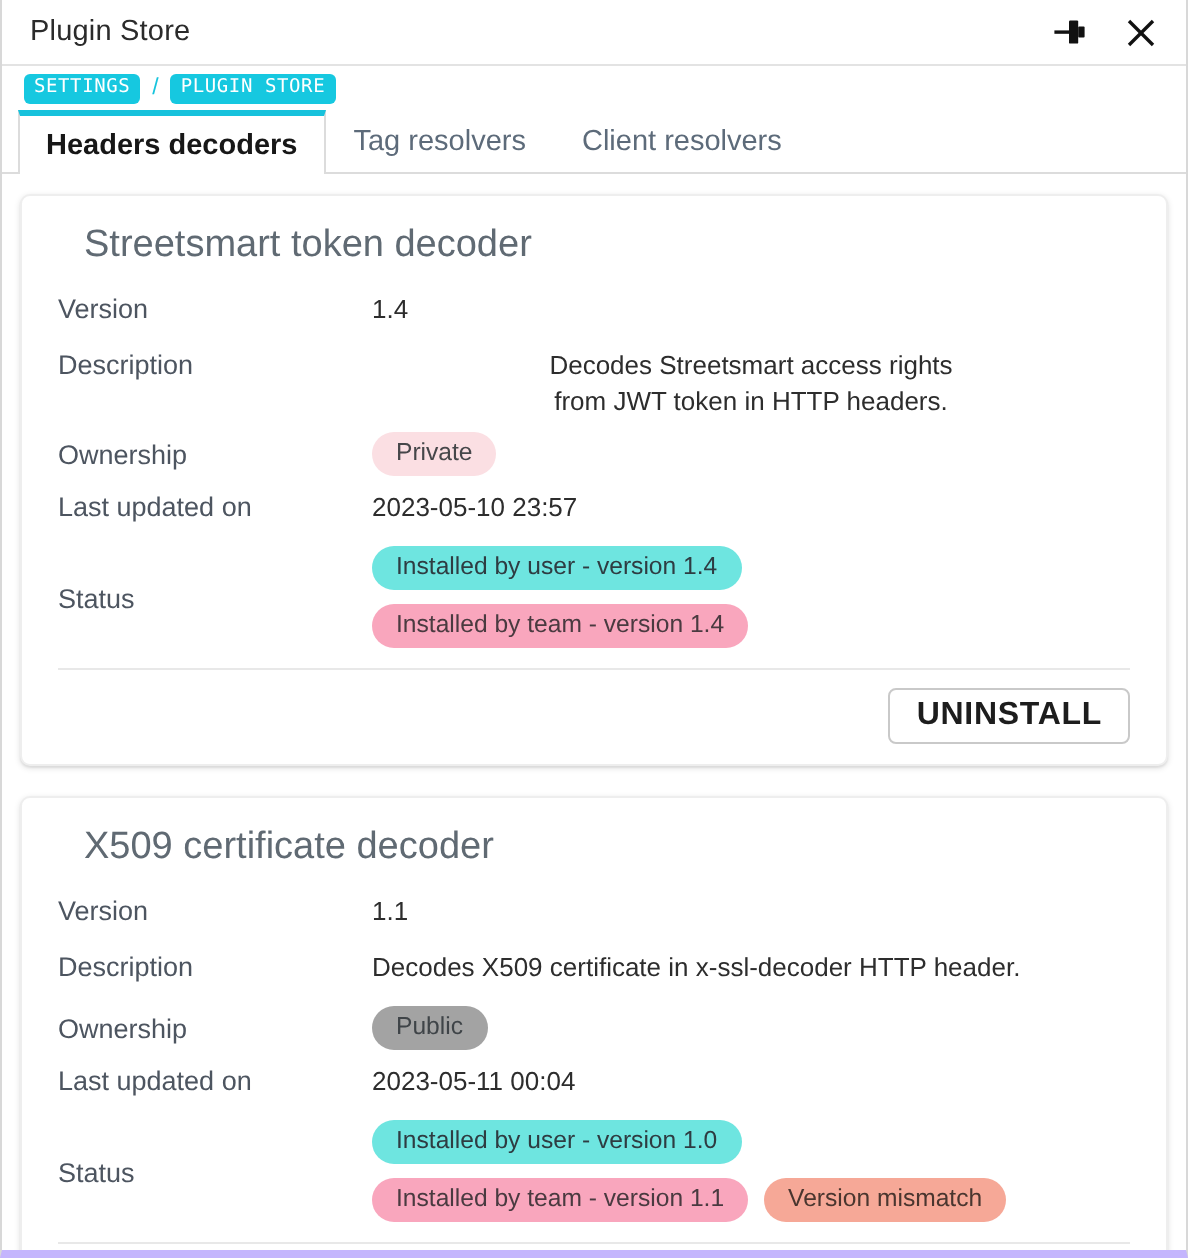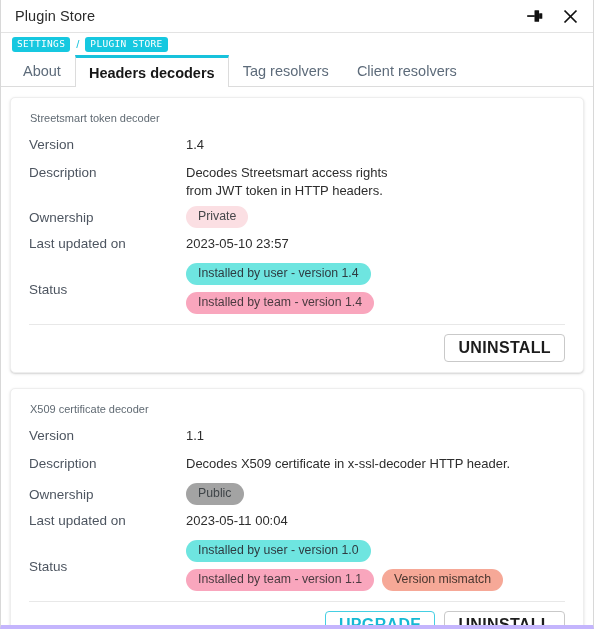--- a/index.html
+++ b/index.html
@@ -121,24 +121,25 @@
   .card {
     background: #ffffff;
     border: 1px solid #eeeeee;
     border-radius: 5px;
     box-shadow: 0 1px 3px rgba(0,0,0,0.13), 0 1px 1px rgba(0,0,0,0.06);
     padding: 14px 18px 8px 18px;
     margin-bottom: 15px;
   }
 
   .card-title {
-    font-size: 11px;
+    font-size: 19px;
     color: #606a73;
     margin-bottom: 12px;
     padding-left: 1px;
+    margin-left: 12px;
   }
 
   .row {
     display: flex;
     align-items: flex-start;
     margin-bottom: 7px;
     min-height: 21px;
   }
   .row.badge-row { align-items: center; }
   .row-label {
@@ -147,21 +148,21 @@
     font-size: 13.5px;
     color: #4d5560;
     padding-top: 1px;
   }
   .row-value {
     font-size: 13px;
     color: #2d2d2d;
     line-height: 17.5px;
     flex: 1;
   }
-  .row-value .line { display: block; }
+  .row-value .line { display: block; text-align: center; }
 
   .badges {
     display: flex;
     flex-wrap: wrap;
     gap: 7px 8px;
     flex: 1;
     align-items: center;
   }
 
   .badge {
@@ -232,21 +233,20 @@
     </div>
   </div>
 
   <div class="breadcrumb">
     <span class="crumb">SETTINGS</span>
     <span class="crumb-sep">/</span>
     <span class="crumb">PLUGIN STORE</span>
   </div>
 
   <div class="tabs">
-    <div class="tab">About</div>
     <div class="tab active">Headers decoders</div>
     <div class="tab">Tag resolvers</div>
     <div class="tab">Client resolvers</div>
   </div>
 
   <div class="content">
 
     <div class="card">
       <div class="card-title">Streetsmart token decoder</div>
 

